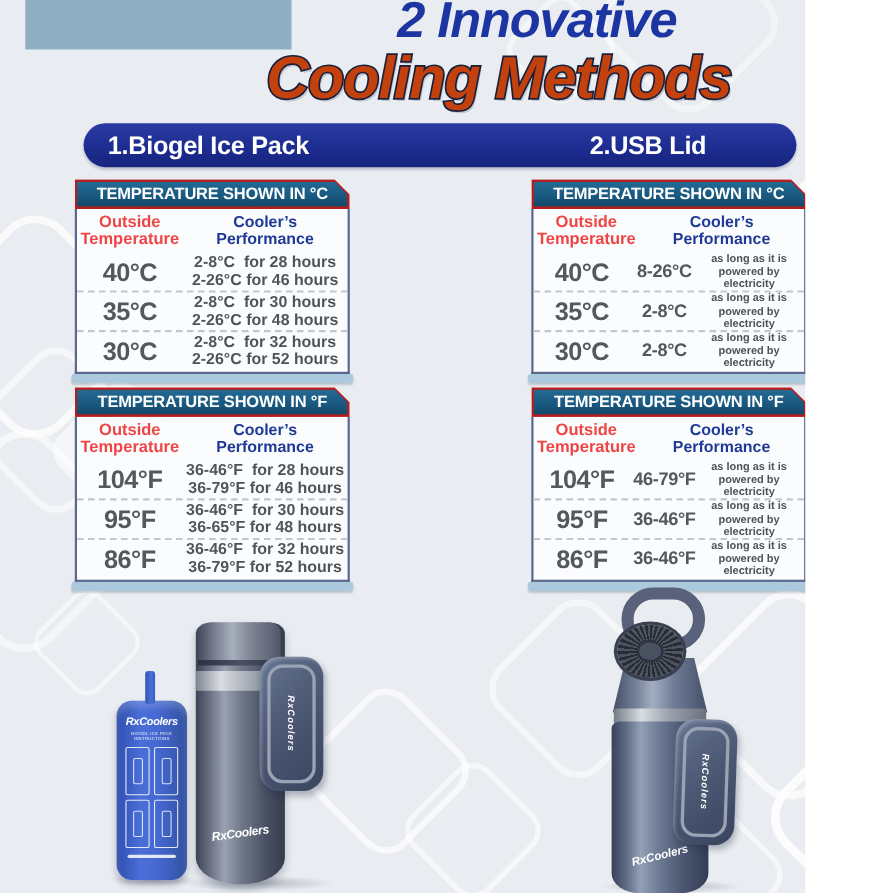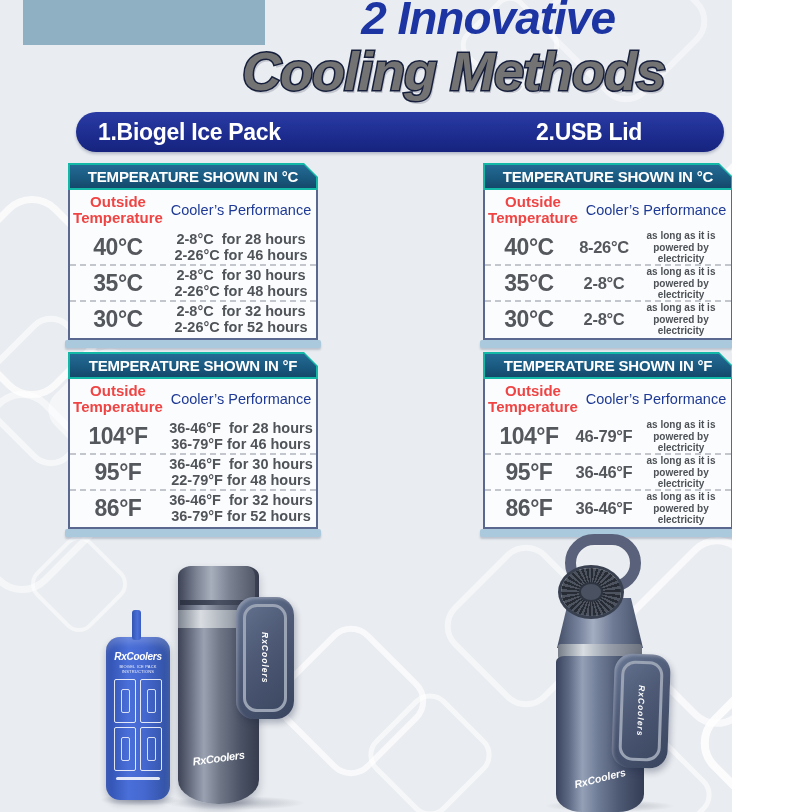--- a/index.html
+++ b/index.html
@@ -8,43 +8,43 @@
 
   
   .bg-pattern{position:absolute;inset:0;z-index:0;}
   .dm{position:absolute;transform:rotate(45deg);border-radius:22%;}
 
   
   .steel-rect{position:absolute;left:23px;top:0;width:242px;height:45px;background:#8fb0c3;z-index:1;}
 
   
   .title1{position:absolute;top:-6px;right:117px;margin:0;font-size:46px;line-height:48px;font-weight:700;font-style:italic;color:#1c35a3;z-index:2;letter-spacing:-1px;}
-  .title2{position:absolute;top:42px;right:67px;margin:0;font-size:54px;line-height:58px;font-weight:700;font-style:italic;color:#737373;z-index:2;letter-spacing:-1px;
+  .title2{position:absolute;top:42px;right:67px;margin:0;font-size:54px;line-height:58px;font-weight:700;font-style:italic;color:#c2410c;z-index:2;letter-spacing:-1px;
           -webkit-text-stroke:3px #161f3c;paint-order:stroke fill;text-shadow:2px 3px 0 rgba(25,32,60,.18);}
 
   
   .banner{position:absolute;left:76px;top:112px;width:648px;height:40px;border-radius:21px;
           background:linear-gradient(180deg,#2a3ba4 0%,#1d2d90 55%,#16247e 100%);
           display:flex;align-items:center;justify-content:space-between;z-index:2;
           box-shadow:0 2px 3px rgba(20,30,80,.25);}
   .banner span{color:#fff;font-size:23px;font-weight:700;letter-spacing:-0.3px;}
   .banner .b1{padding-left:22px;}
   .banner .b2{padding-right:82px;}
 
   
   .ptable{position:absolute;width:250px;z-index:2;}
-  .pt-head-outer{background:#14b8a6;clip-path:polygon(0 0,calc(100% - 14px) 0,100% 14px,100% 100%,0 100%);padding:2px;height:27px;box-sizing:border-box;}
+  .pt-head-outer{background:#b91c1c;clip-path:polygon(0 0,calc(100% - 14px) 0,100% 14px,100% 100%,0 100%);padding:2px;height:27px;box-sizing:border-box;}
   .pt-head{background:linear-gradient(180deg,#236a94 0%,#19587e 60%,#14486a 100%);height:100%;
            clip-path:polygon(0 0,calc(100% - 12px) 0,100% 12px,100% 100%,0 100%);
            display:flex;align-items:center;justify-content:center;}
   .pt-head-text{color:#fff;font-weight:700;font-size:15px;letter-spacing:-0.2px;}
   .pt-body{background:#fbfcfd;border:2px solid #5a678f;border-top:none;box-sizing:border-box;padding-bottom:2px;}
   .pt-cols{display:grid;grid-template-columns:96px 1fr;align-items:center;height:40px;}
   .pt-col1{font-size:15px;line-height:16px;font-weight:700;color:#ef4444;text-align:center;}
-  .pt-col2{font-size:14.5px;font-weight:400;color:#1e3a96;text-align:center;}
+  .pt-col2{font-size:14.5px;font-weight:700;color:#1e3a96;text-align:center;}
   .pt-row{height:34px;align-items:center;}
   .pt-row + .pt-row{border-top:2px dashed #c3c7cd;}
   .pt-row.dur{display:grid;grid-template-columns:96px 1fr;}
   .pt-row.pow{display:grid;grid-template-columns:88px 62px 1fr;}
   .pt-temp{font-size:23px;font-weight:600;color:#54575c;text-align:center;letter-spacing:-0.5px;}
   .pt-perf{text-align:center;}
   .pt-line{font-size:14.5px;line-height:16px;font-weight:600;color:#505459;white-space:pre;}
   .pt-range{font-size:16.5px;font-weight:600;color:#54575c;text-align:center;letter-spacing:-0.3px;}
   .pt-note{font-size:10px;line-height:11.5px;font-weight:700;color:#4e5257;padding-right:4px;text-align:center;}
   .pt-foot{height:8px;background:#aac9dc;margin:0 -3px;border-radius:2px;box-shadow:0 2px 2px rgba(60,80,110,.25);}
@@ -216,21 +216,21 @@
         <div class="pt-temp">104°F</div>
         <div class="pt-perf">
           <div class="pt-line">36-46°F  for 28 hours</div>
           <div class="pt-line">36-79°F for 46 hours</div>
         </div>
       </div>
       <div class="pt-row dur">
         <div class="pt-temp">95°F</div>
         <div class="pt-perf">
           <div class="pt-line">36-46°F  for 30 hours</div>
-          <div class="pt-line">22-79°F for 48 hours</div>
+          <div class="pt-line">36-65°F for 48 hours</div>
         </div>
       </div>
       <div class="pt-row dur">
         <div class="pt-temp">86°F</div>
         <div class="pt-perf">
           <div class="pt-line">36-46°F  for 32 hours</div>
           <div class="pt-line">36-79°F for 52 hours</div>
         </div>
       </div>
     </div>

